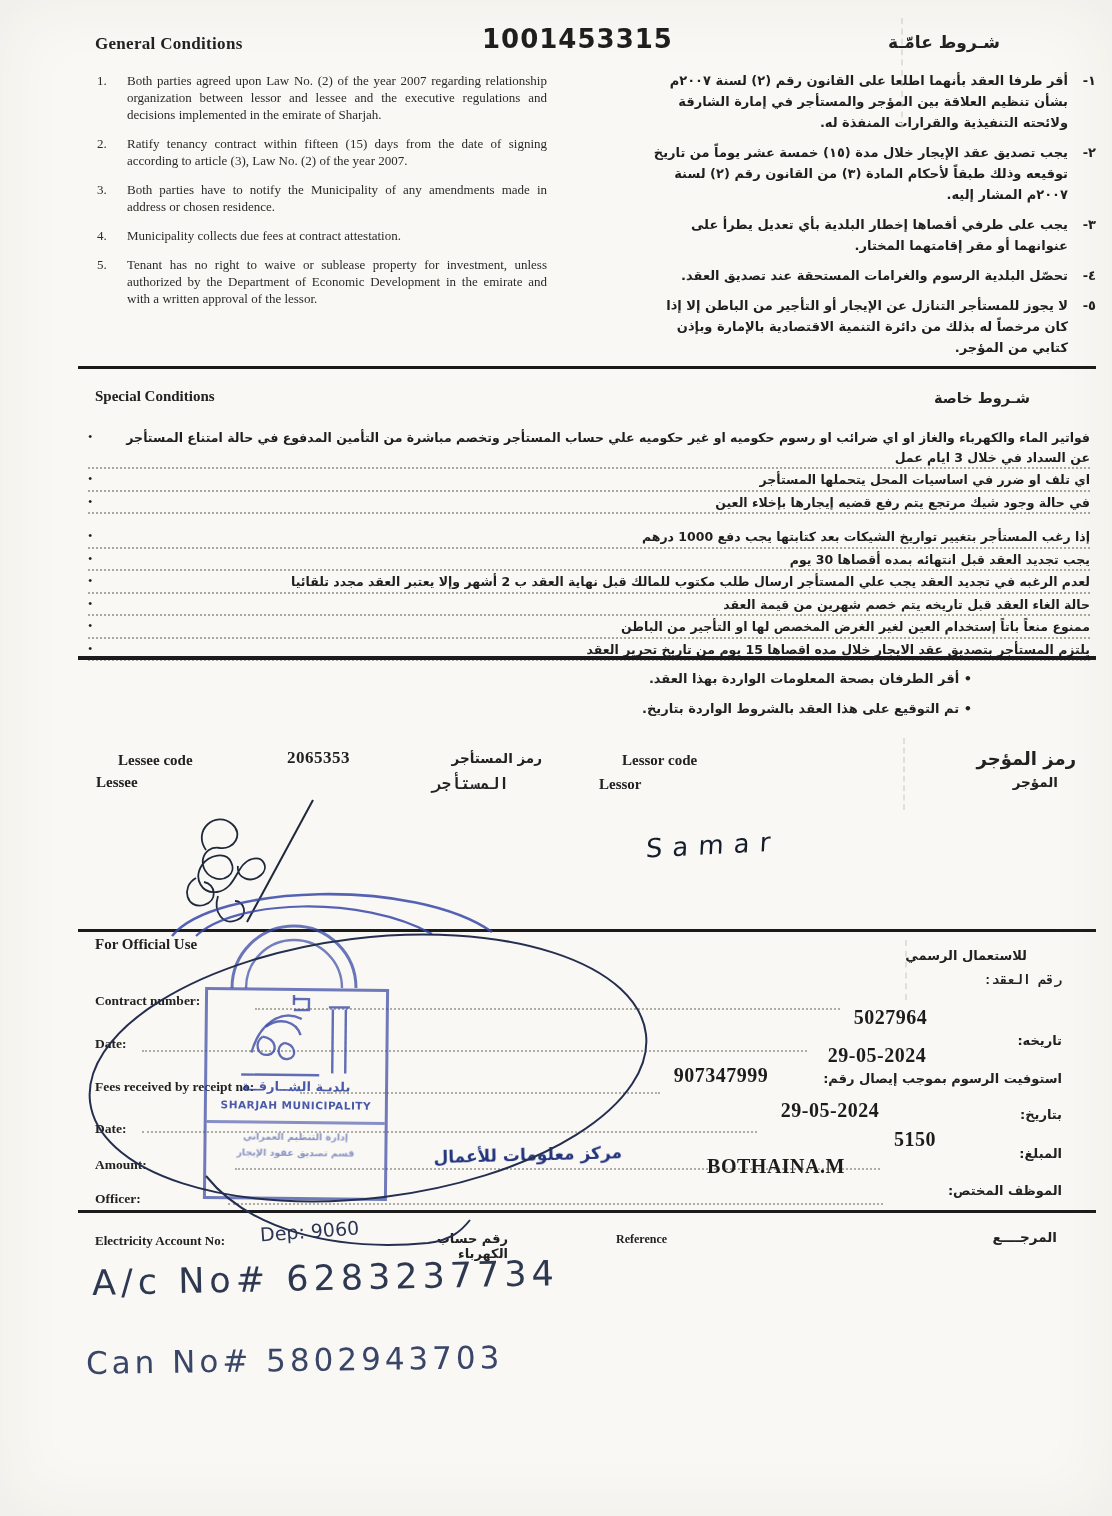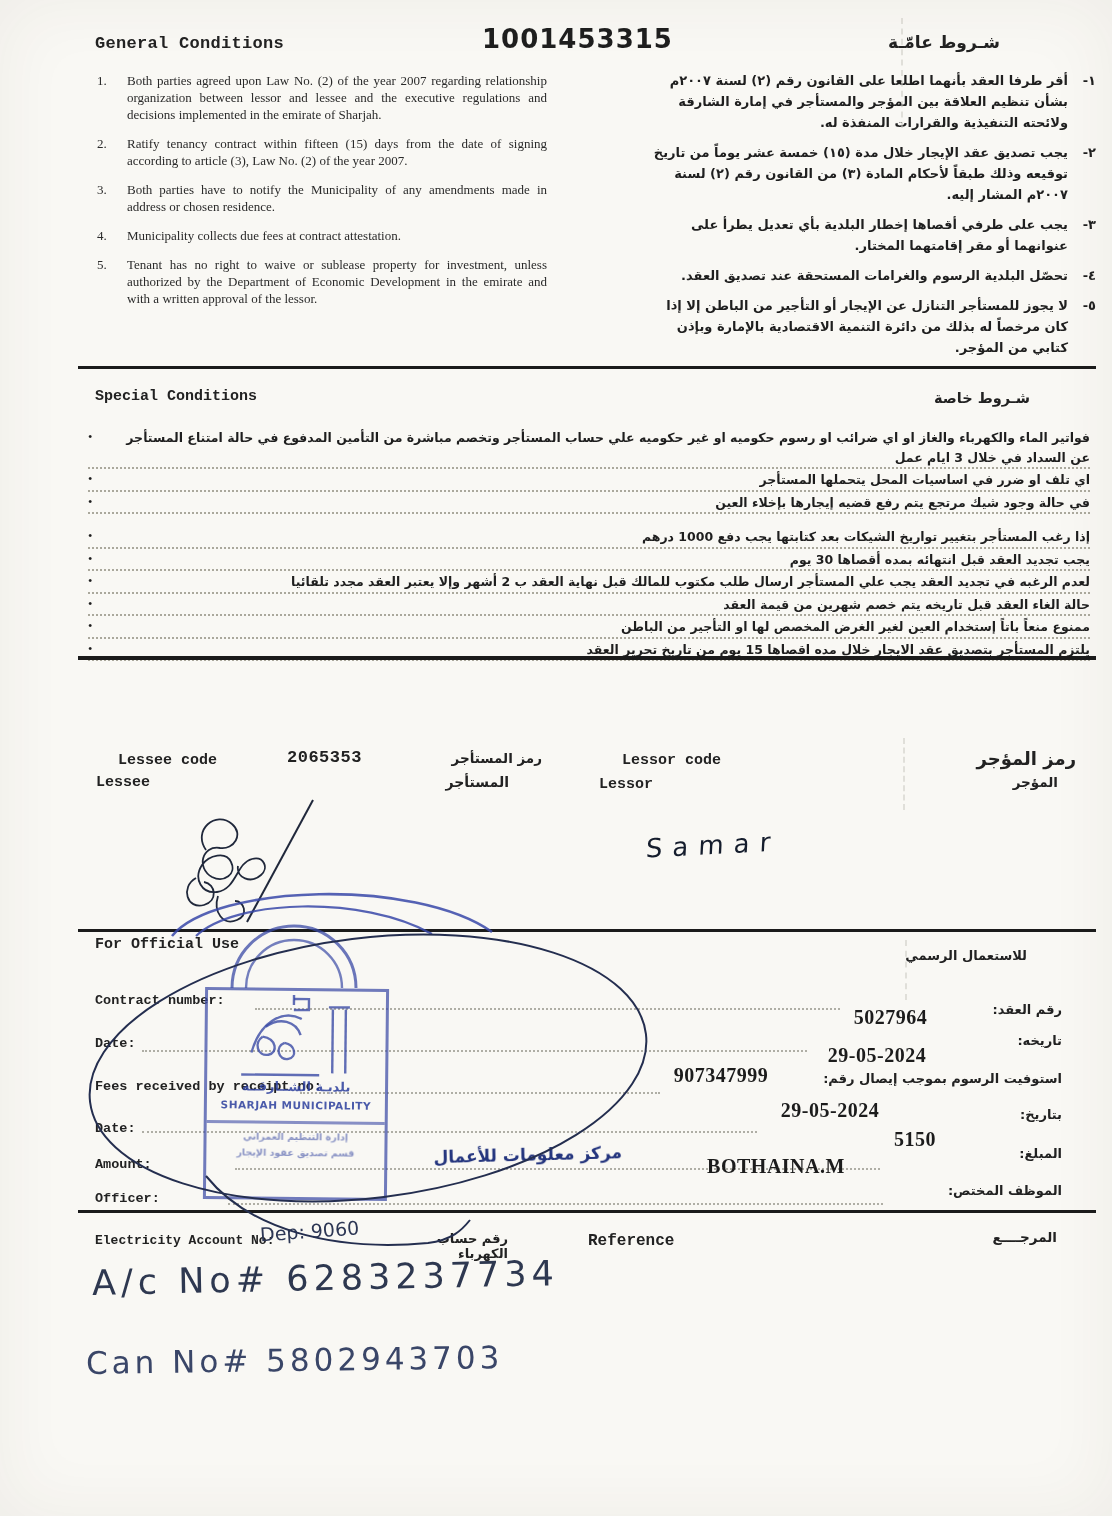--- a/index.html
+++ b/index.html
@@ -1,20 +1,20 @@
 <!DOCTYPE html>
 <html><head>
 <meta charset="utf-8">
 <style>
   html,body{margin:0;padding:0;background:#e9e8e4;}
   .page{position:relative;width:1112px;height:1516px;margin:0 auto;background:#f9f8f4;
         box-shadow:inset 0 0 70px rgba(60,55,40,.06);overflow:hidden;
         font-family:"Liberation Serif",serif;color:#222;}
   .abs{position:absolute;}
-  .en-b{font-family:Liberation Mono, monospace;font-weight:700;}
+  .en-b{font-family:Liberation Serif, serif;font-weight:700;}
   .ar{font-family:"DejaVu Sans",sans-serif;font-weight:700;direction:rtl;}
   .rule{position:absolute;left:78px;width:1018px;background:#1b1b1b;}
   .dots{position:absolute;height:0;border-bottom:2px dotted #918f85;opacity:.7;}
   .fold{position:absolute;border-left:2px dashed #c9c8c0;opacity:.5;width:0;}
 
   
   .hdr-en{left:95px;top:34px;font-size:17px;letter-spacing:.3px;}
   .hdr-num{left:482px;top:24px;font-family:"DejaVu Sans",sans-serif;font-weight:700;
            font-size:26px;letter-spacing:1px;color:#1e1e1e;}
   .hdr-ar{right:112px;top:32px;font-size:17px;}
@@ -45,21 +45,21 @@
 
   
   .agree-en{left:95px;top:668px;width:480px;font-size:13.5px;font-weight:700;line-height:26px;}
   .agree-ar{right:140px;top:664px;width:420px;font-size:13px;line-height:30px;text-align:right;}
 
   
   .lessee-code{left:118px;top:752px;font-size:15px;}
   .lessee{left:96px;top:774px;font-size:15px;}
   .lessee-val{left:287px;top:748px;font-size:17px;letter-spacing:.5px;}
   .lessee-ar1{left:412px;top:750px;width:97px;font-size:13.5px;text-align:right;margin-left:33px;}
-  .lessee-ar2{left:412px;top:774px;width:97px;font-size:14px;text-align:right;}
+  .lessee-ar2{left:412px;top:774px;width:97px;font-size:16px;text-align:right;font-family:Liberation Mono, monospace;}
   .lessor-code{left:622px;top:752px;font-size:15px;}
   .lessor{left:599px;top:776px;font-size:15px;}
   .lessor-ar1{right:36px;top:748px;font-size:18px;}
   .lessor-ar2{right:54px;top:774px;font-size:13.5px;}
 
   .samar{left:646px;top:830px;font-family:"DejaVu Sans",sans-serif;font-size:26px;
          letter-spacing:10px;color:#151d2d;transform:rotate(-3deg) skewX(-6deg);}
 
   
   .ou-title-en{left:95px;top:936px;font-size:15px;}
@@ -81,21 +81,21 @@
             color:rgba(44,62,156,.55);filter:blur(.3px);}
   .stamp-d2{position:absolute;left:0;right:0;top:156px;text-align:center;font-size:9.5px;
             color:rgba(44,62,156,.55);filter:blur(.3px);}
   .stamp-note{left:330px;top:1146px;width:292px;font-size:17px;color:#24357e;
               transform:rotate(-1.5deg);text-align:right;z-index:4;filter:blur(.2px);}
 
   
   .elec-en{left:95px;top:1233px;font-size:13px;}
   .elec-hw{left:260px;top:1220px;font-size:19px;transform:rotate(-4deg);}
   .elec-ar{left:404px;top:1231px;width:104px;font-size:13px;text-align:right;}
-  .ref-en{left:588px;top:1232px;font-size:16px;}
+  .ref-en{left:616px;top:1232px;font-size:12px;}
   .ref-ar{right:55px;top:1229px;font-size:13.5px;}
 
   .hw{font-family:"DejaVu Sans",sans-serif;color:#2c3654;}
   .hw-ac{left:92px;top:1258px;font-size:35px;letter-spacing:5px;transform:rotate(-1.2deg);color:#2e3850;}
   .hw-can{left:86px;top:1342px;font-size:31px;letter-spacing:4px;transform:rotate(-.8deg);color:#3a4668;}
 
   .pen{position:absolute;left:0;top:0;z-index:5;pointer-events:none;}
   .stamp-svg{position:absolute;left:0;top:0;}
 </style>
 </head>
@@ -192,20 +192,24 @@
         <span class="sc-text">ممنوع منعاً باتاً إستخدام العين لغير الغرض المخصص لها او التأجير من الباطن</span>
       </div>
     <div class="sc-item">
         <span class="sc-bullet">•</span>
         <span class="sc-text">يلتزم المستأجر بتصديق عقد الايجار خلال مده اقصاها 15 يوم من تاريخ تحرير العقد</span>
       </div>
   </div>
 
   <div class="rule r2"></div>
 
+  <div class="abs agree-ar ar">
+    <div><span>•</span> <span>أقر الطرفان بصحة المعلومات الواردة بهذا العقد.</span></div>
+    <div><span>•</span> <span>تم التوقيع على هذا العقد بالشروط الواردة بتاريخ.</span></div>
+  </div>
 
   <div class="abs lessee-code en-b">Lessee code</div>
   <div class="abs lessee en-b">Lessee</div>
   <div class="abs lessee-val en-b">2065353</div>
   <div class="abs lessee-ar1 ar">رمز المستأجر</div>
   <div class="abs lessee-ar2 ar">المستأجر</div>
   <div class="abs lessor-code en-b">Lessor code</div>
   <div class="abs lessor en-b">Lessor</div>
   <div class="abs lessor-ar1 ar">رمز المؤجر</div>
   <div class="abs lessor-ar2 ar">المؤجر</div>
@@ -224,21 +228,21 @@
   <div class="dots" style="left:235px;width:645px;top:1168px;"></div>
   <div class="dots" style="left:228px;width:655px;top:1203px;"></div>
 
   <div class="abs lbl-en en-b" style="top:993px;">Contract number:</div>
   <div class="abs lbl-en en-b" style="top:1036px;">Date:</div>
   <div class="abs lbl-en en-b" style="top:1079px;">Fees received by receipt no:</div>
   <div class="abs lbl-en en-b" style="top:1121px;">Date:</div>
   <div class="abs lbl-en en-b" style="top:1157px;">Amount:</div>
   <div class="abs lbl-en en-b" style="top:1191px;">Officer:</div>
 
-  <div class="abs lbl-ar ar" style="top:1002px;">رقم العقد:</div>
+  <div class="abs lbl-ar ar" style="top:972px;font-family:Liberation Mono, monospace;">رقم العقد:</div>
   <div class="abs lbl-ar ar" style="top:1033px;">تاريخه:</div>
   <div class="abs lbl-ar ar" style="top:1071px;">استوفيت الرسوم بموجب إيصال رقم:</div>
   <div class="abs lbl-ar ar" style="top:1107px;">بتاريخ:</div>
   <div class="abs lbl-ar ar" style="top:1146px;">المبلغ:</div>
   <div class="abs lbl-ar ar" style="top:1183px;">الموظف المختص:</div>
 
   <div class="abs val" style="left:843px;top:1006px;width:95px;">5027964</div>
   <div class="abs val" style="left:812px;top:1044px;width:130px;">29-05-2024</div>
   <div class="abs val" style="left:660px;top:1064px;width:122px;">907347999</div>
   <div class="abs val" style="left:760px;top:1099px;width:140px;">29-05-2024</div>

